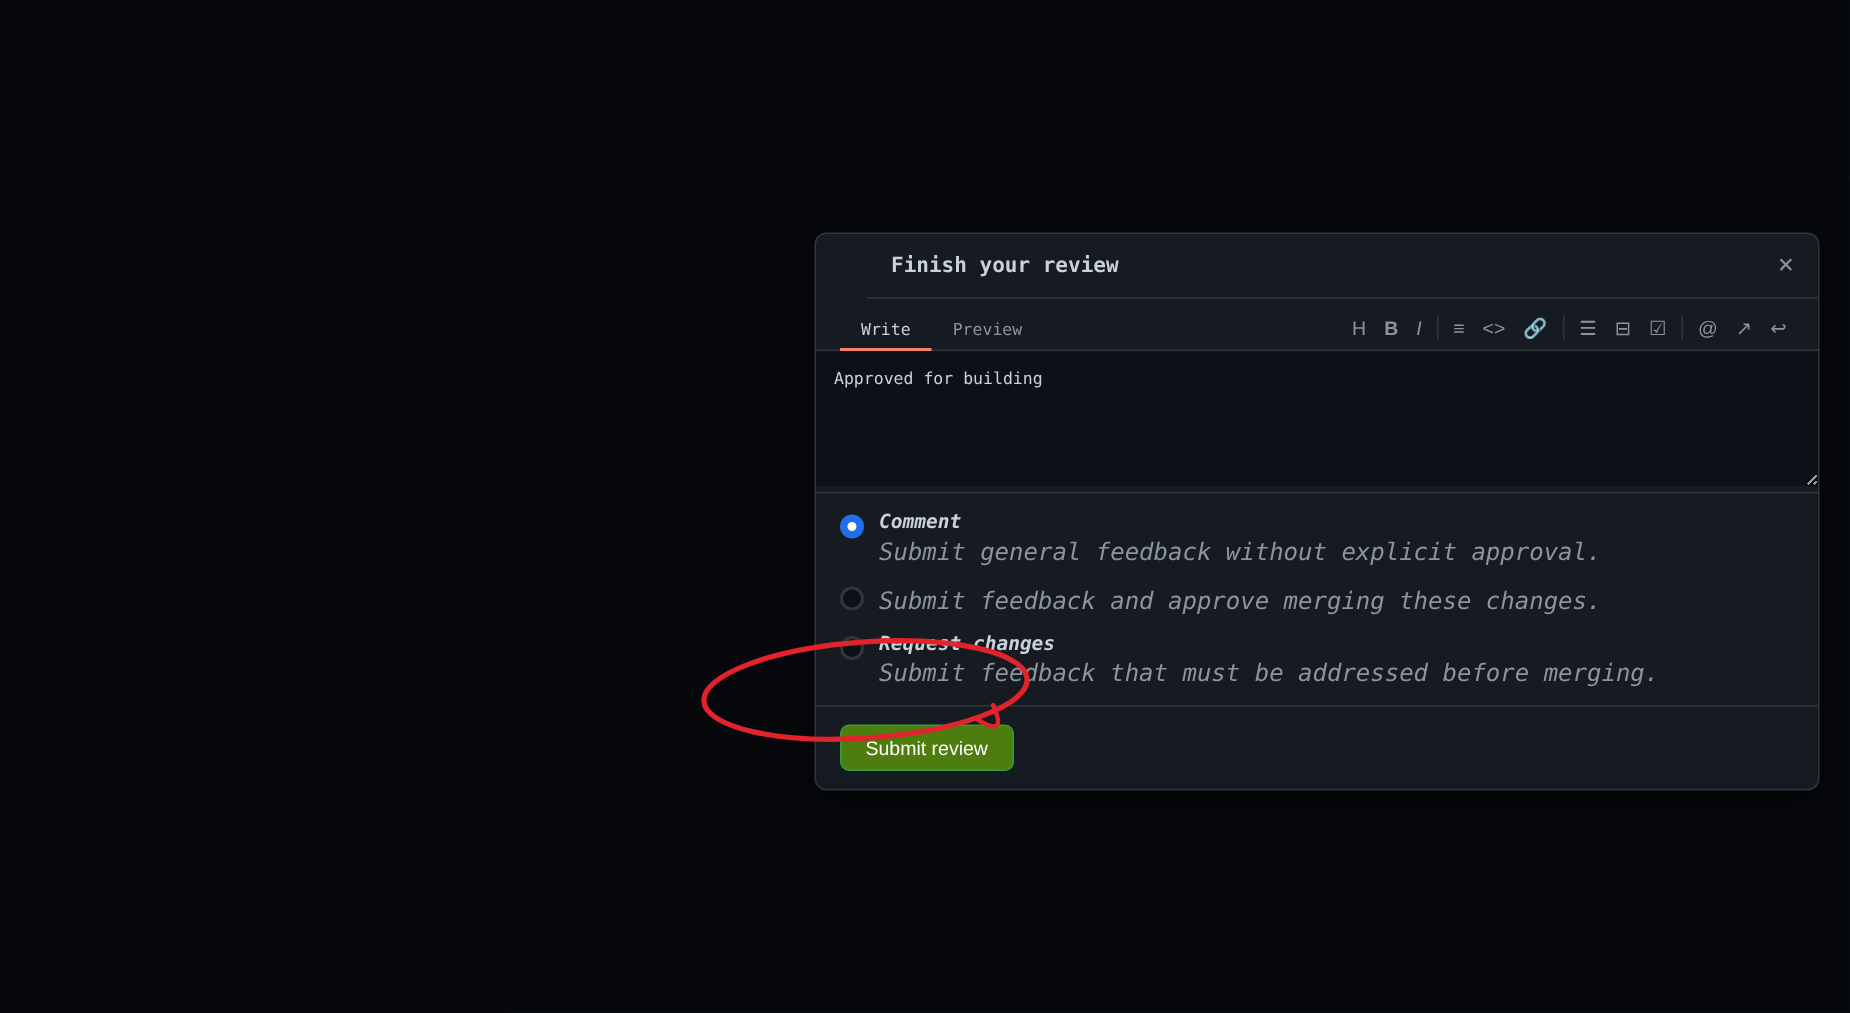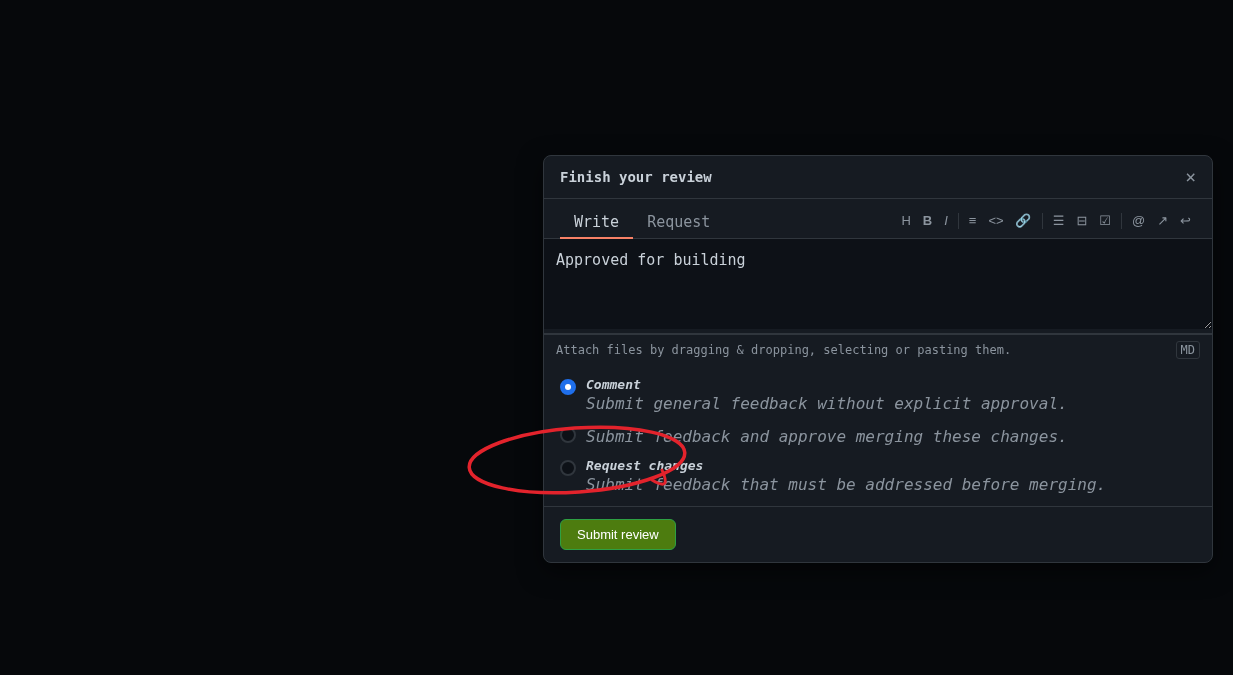--- a/index.html
+++ b/index.html
@@ -250,20 +250,21 @@
       border-radius: 8px;
       z-index: 200;
       box-shadow: 0 8px 24px rgba(0,0,0,0.5);
     }
     .modal-header {
       display: flex;
       align-items: center;
       justify-content: space-between;
       padding: 12px 16px;
       border-bottom: 1px solid #30363d;
+      margin-left: 34px;
     }
     .modal-title {
       font-size: 14px;
       font-weight: 600;
       color: #c9d1d9;
     }
     .modal-close {
       color: #8b949e;
       cursor: pointer;
       font-size: 18px;
@@ -272,21 +273,21 @@
 
     
     .modal-tabs {
       display: flex;
       gap: 0;
       padding: 8px 16px 0 16px;
       border-bottom: 1px solid #30363d;
     }
     .modal-tab {
       padding: 6px 14px;
-      font-size: 15px;
+      font-size: 11px;
       cursor: pointer;
       color: #8b949e;
       border-bottom: 2px solid transparent;
       margin-bottom: -1px;
     }
     .modal-tab.active {
       color: #c9d1d9;
       border-bottom: 2px solid #f78166;
     }
     .toolbar-btn {
@@ -306,21 +307,21 @@
     }
 
     
     .review-textarea {
       width: 100%;
       min-height: 90px;
       background: #0d1117;
       color: #c9d1d9;
       border: none;
       resize: vertical;
-      font-size: 15px;
+      font-size: 11px;
       padding: 12px;
       font-family: inherit;
       outline: none;
     }
     .attach-bar {
       display: flex;
       align-items: center;
       justify-content: space-between;
       padding: 6px 12px;
       border-top: 1px solid #30363d;
@@ -503,21 +504,21 @@
 
 <div class="review-modal">
 
   <div class="modal-header">
     <span class="modal-title">Finish your review</span>
     <span class="modal-close">×</span>
   </div>
 
   <div class="modal-tabs">
     <div class="modal-tab active">Write</div>
-    <div class="modal-tab">Request</div>
+    <div class="modal-tab">Preview</div>
 
     <div style="margin-left:auto; display:flex; align-items:center; gap:2px; padding-bottom:4px;">
       <button class="toolbar-btn">H</button>
       <button class="toolbar-btn"><strong>B</strong></button>
       <button class="toolbar-btn"><em>I</em></button>
       <div class="toolbar-sep"></div>
       <button class="toolbar-btn">≡</button>
       <button class="toolbar-btn">&lt;&gt;</button>
       <button class="toolbar-btn">🔗</button>
       <div class="toolbar-sep"></div>
@@ -528,24 +529,20 @@
       <button class="toolbar-btn">@</button>
       <button class="toolbar-btn">↗</button>
       <button class="toolbar-btn">↩</button>
     </div>
   </div>
 
   <div class="textarea-wrapper">
     <textarea class="review-textarea" style="">Approved for building</textarea>
   </div>
 
-  <div class="attach-bar">
-    <span>Attach files by dragging &amp; dropping, selecting or pasting them.</span>
-    <span class="md-icon">MD</span>
-  </div>
 
   <div class="review-options">
 
     <div class="radio-option">
       <div class="radio-circle selected">
       </div>
       <div class="option-text">
         <div class="radio-label">Comment</div>
         <div class="radio-desc">Submit general feedback without explicit approval.</div>
       </div>

